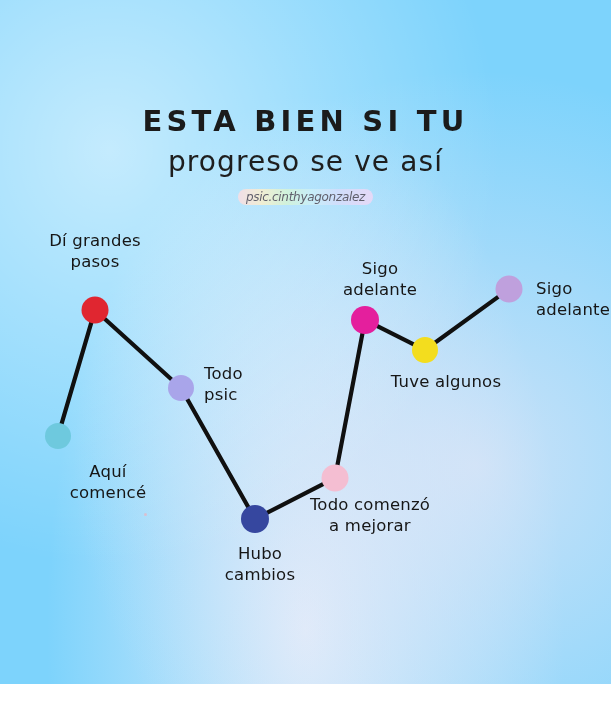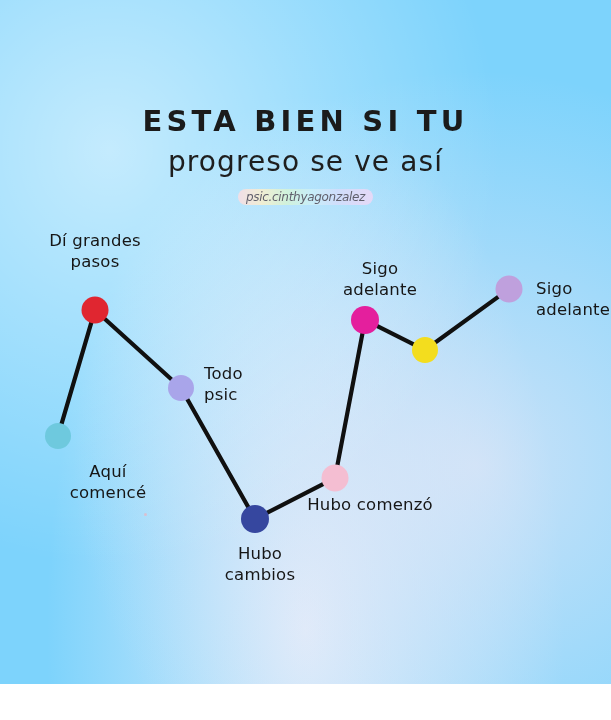--- a/index.html
+++ b/index.html
@@ -133,23 +133,23 @@
         <circle cx="425" cy="350" r="13" fill="#f3dd1e"></circle>
         <circle cx="509" cy="289" r="13.5" fill="#bfa0dd"></circle>
       </g>
   </svg>
 
   <div id="labels">
       <div class="node-label lbl-center" style="left: 68px; top: 461px; margin-left: 40px;"><div>Aquí</div><div>comencé</div></div>
       <div class="node-label lbl-center" style="left: 95px; top: 230px;"><div>Dí grandes</div><div>pasos</div></div>
       <div class="node-label lbl-left" style="left: 204px; top: 363px;"><div>Todo</div><div>psic</div></div>
       <div class="node-label lbl-center" style="left: 260px; top: 543px; text-align: center;"><div>Hubo</div><div>cambios</div></div>
-      <div class="node-label lbl-center" style="left: 370px; top: 494px;"><div>Hubo comenzó</div></div>
+      <div class="node-label lbl-center" style="left: 370px; top: 494px;"><div>Todo comenzó</div><div>a mejorar</div></div>
       <div class="node-label lbl-center" style="left: 380px; top: 258px;"><div>Sigo</div><div>adelante</div></div>
-      <div class="node-label lbl-center" style="left: 446px; top: 371px;"></div>
+      <div class="node-label lbl-center" style="left: 446px; top: 371px;"><div>Tuve algunos</div></div>
       <div class="node-label lbl-left" style="left: 536px; top: 278px;"><div>Sigo</div><div>adelante</div></div>
     </div>
 
   <div id="specks">
       <div class="speck" style="left: 144px; top: 513px;"></div>
     </div>
 
 </div>
 
 </body></html>

